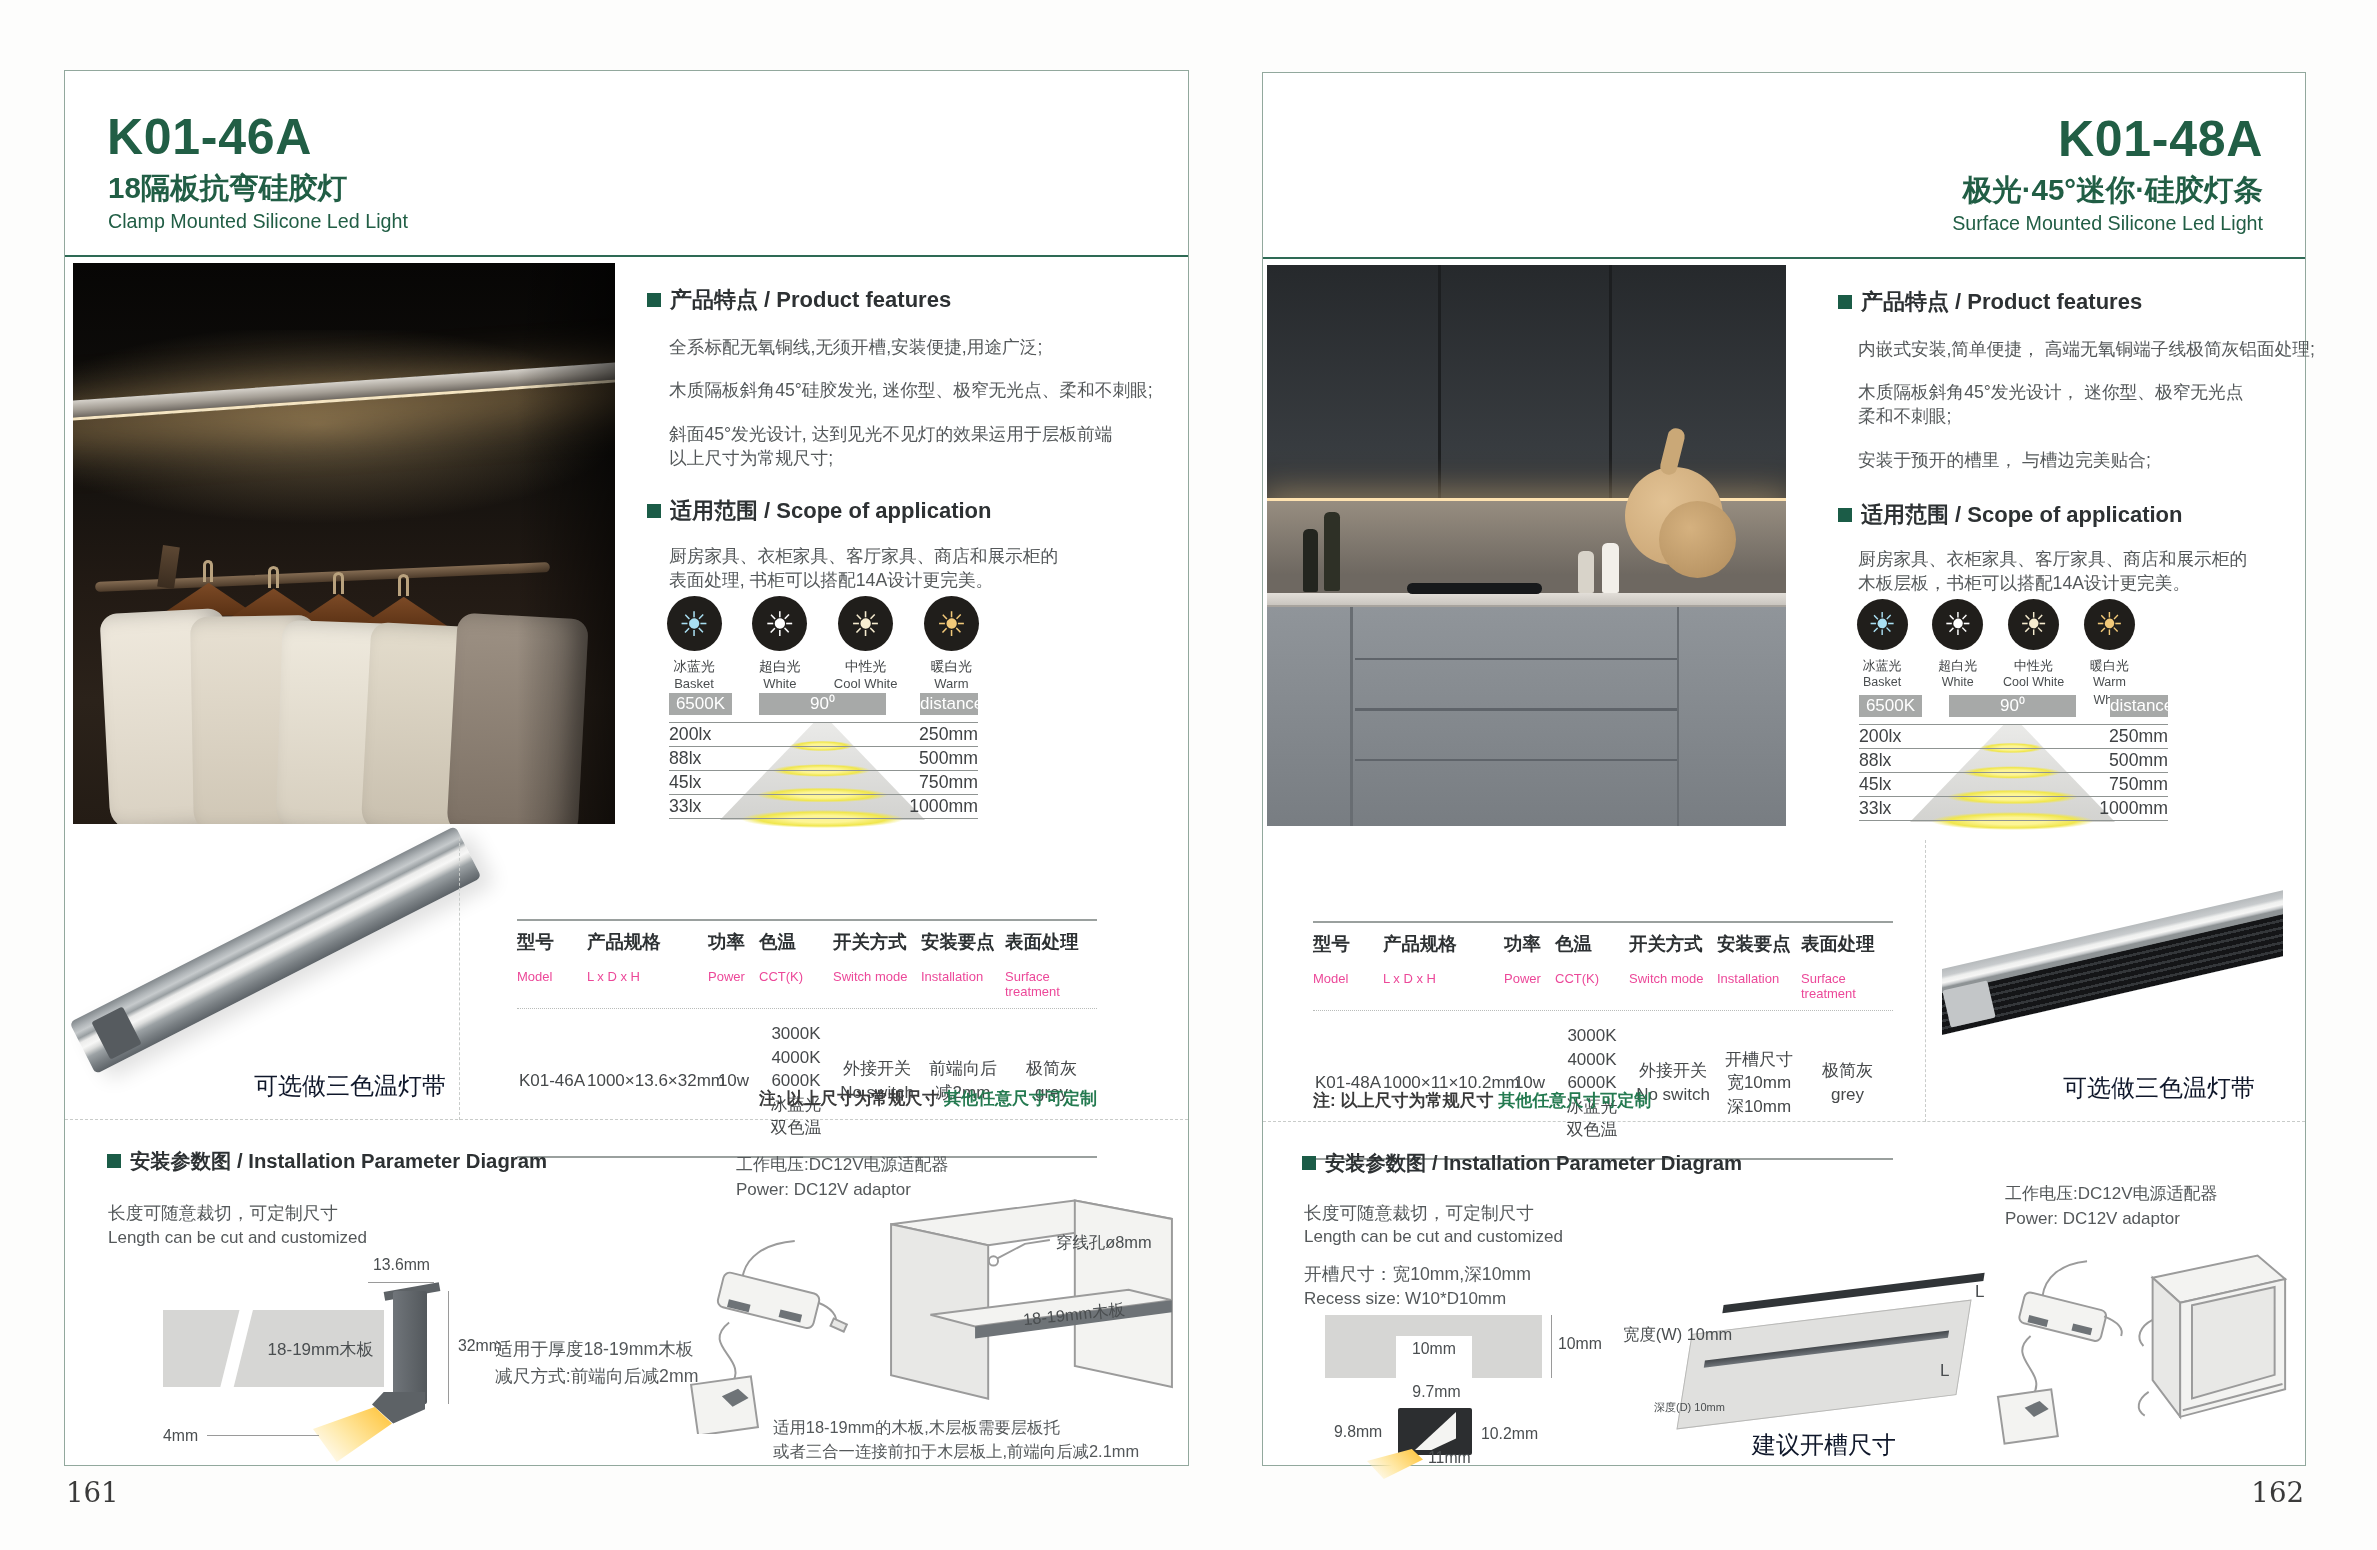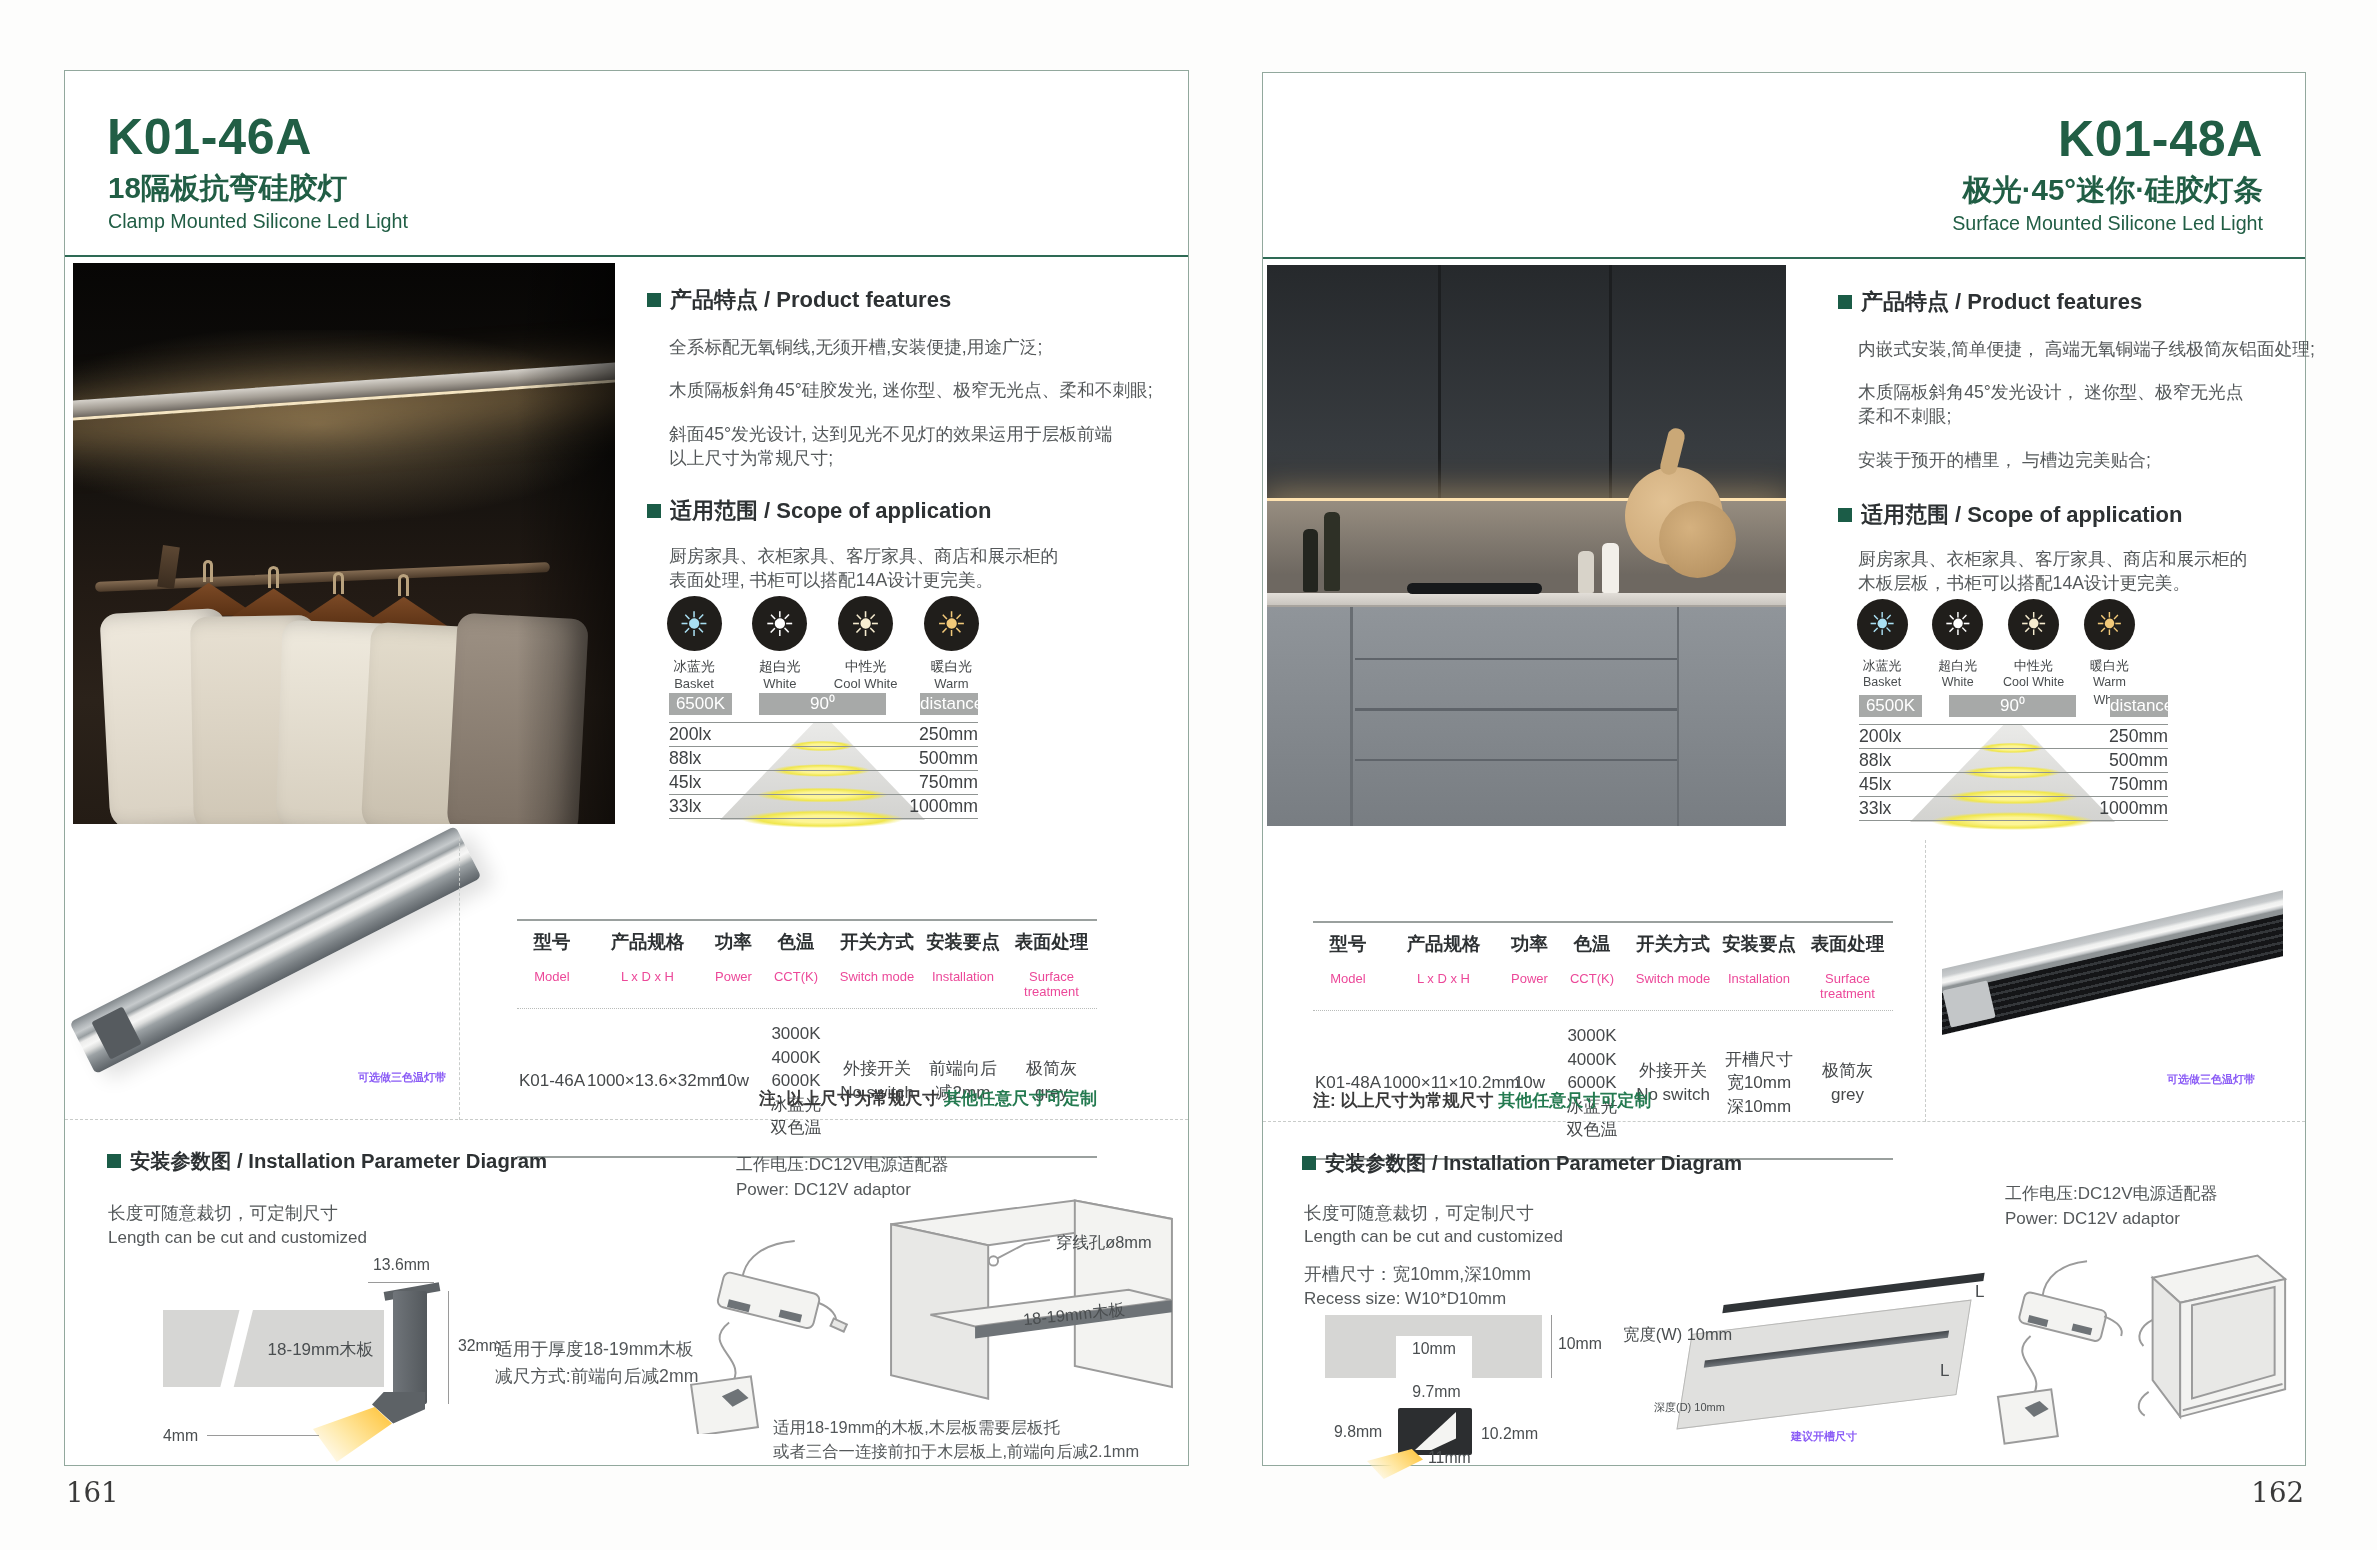--- a/index.html
+++ b/index.html
@@ -21,41 +21,41 @@
   .ab{position:absolute}
   .model-title{font-size:50px;font-weight:bold;color:var(--green);letter-spacing:0.7px}
   .sub-cn{font-size:29.5px;font-weight:bold;color:var(--green)}
   .sub-en{font-size:19.7px;color:var(--green)}
   .hline{border-top:2px solid var(--green-line);width:100%}
   .sec-head{display:flex;align-items:center;gap:9.2px}
   .sq{width:13.8px;height:13.8px;background:#1b5c47;flex:0 0 auto}
   .sec-head .txt{font-size:22px;font-weight:bold;color:var(--ink)}
   .para{font-size:17.7px;color:var(--body);line-height:24px;white-space:nowrap}
   .dimtxt{font-size:15.8px;color:var(--dim);white-space:nowrap}
-  .cap{font-size:11px;color:#8b5cf6;font-weight:700}
+  .cap{font-size:24px;color:#0f172a;font-weight:400}
   
   .lights{display:flex;gap:15.8px}
   .light{width:70px;text-align:center}
   .light .disc{width:55px;height:55px;border-radius:50%;background:#201e1b;margin:0 auto;display:flex;align-items:center;justify-content:center}
   .light .disc span{font-size:34px;line-height:1}
   .light .lab{margin-top:6.6px;font-size:13.8px;color:#3f4244;line-height:17.7px}
   .light .lab .en{font-size:13px;color:#4a4e50}
   
   .pm{width:309px}
   .chip{position:absolute;background:var(--chipbg);color:#fff;text-align:center;font-size:17px;height:22px;line-height:22px}
   .pm-rows{position:absolute;left:0;top:29px;width:309px;border-bottom:1.3px solid #8f9492}
   .pm-row{height:24px;border-top:1.3px solid #8f9492;display:flex;justify-content:space-between;align-items:center}
   .pm-row .lux,.pm-row .mm{font-size:17.7px;color:#3f4244}
   .cone{position:absolute;left:51px;top:29px;width:205px;height:98px;background:linear-gradient(180deg,#e9e9e7,#d0d0cd);clip-path:polygon(46% 0,54% 0,100% 100%,0 100%);opacity:.95}
   .pool{position:absolute;border-radius:50%;background:radial-gradient(50% 50% at 50% 50%,#fdf596 0 30%,#f0e64d 58%,rgba(240,230,77,0) 75%)}
   
   .spec{border-top:2px solid var(--rule);border-bottom:2px solid var(--rule)}
   .thead,.tbody{display:grid;grid-template-columns:70px 121px 51px 74px 88px 84px 93px}
   .thead{padding:7.9px 0 9.2px;border-bottom:1.3px dotted #b9bcba}
-  .th{text-align:center}
+  .th{text-align:left}
   .th .cn{font-size:18.4px;font-weight:bold;color:var(--ink)}
   .th .en{font-size:13px;color:#ec4899;margin-top:15px}
   .tbody{padding:13px 0 15.8px;align-items:center}
   .td{text-align:center;font-size:17px;color:#46494b;line-height:23.6px}
   .note{font-size:17px;white-space:nowrap}
   .note .blk{color:#3a3a3a;font-weight:bold}
   .note .grn{color:var(--note-green);font-weight:bold}
   .vdash{border-left:1.3px dashed var(--dash)}
   .hdash{border-top:1.3px dashed var(--dash);width:100%}
   

